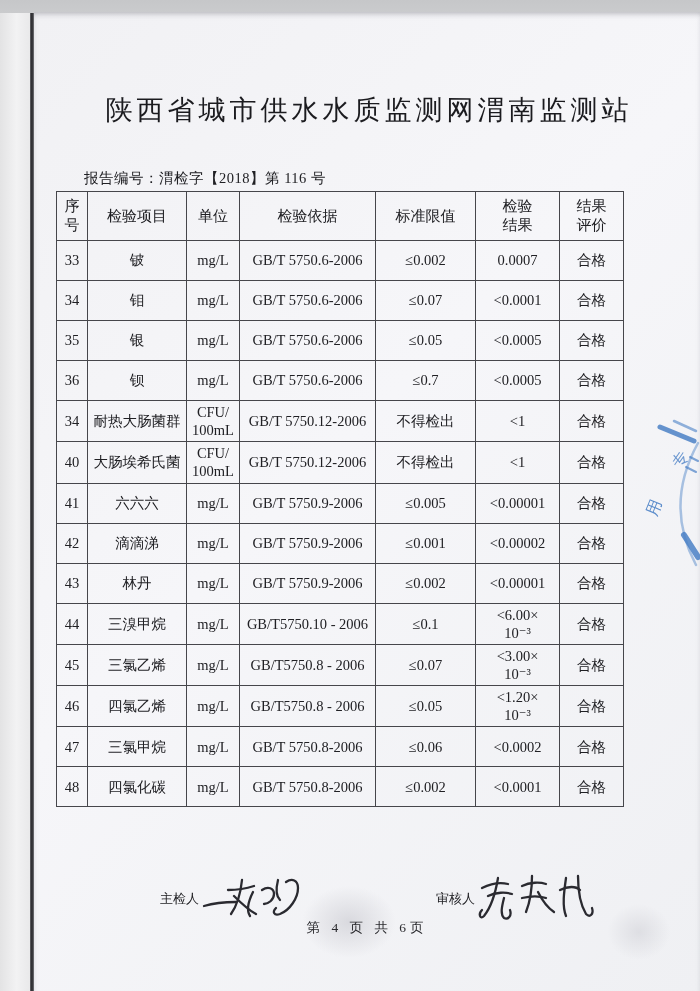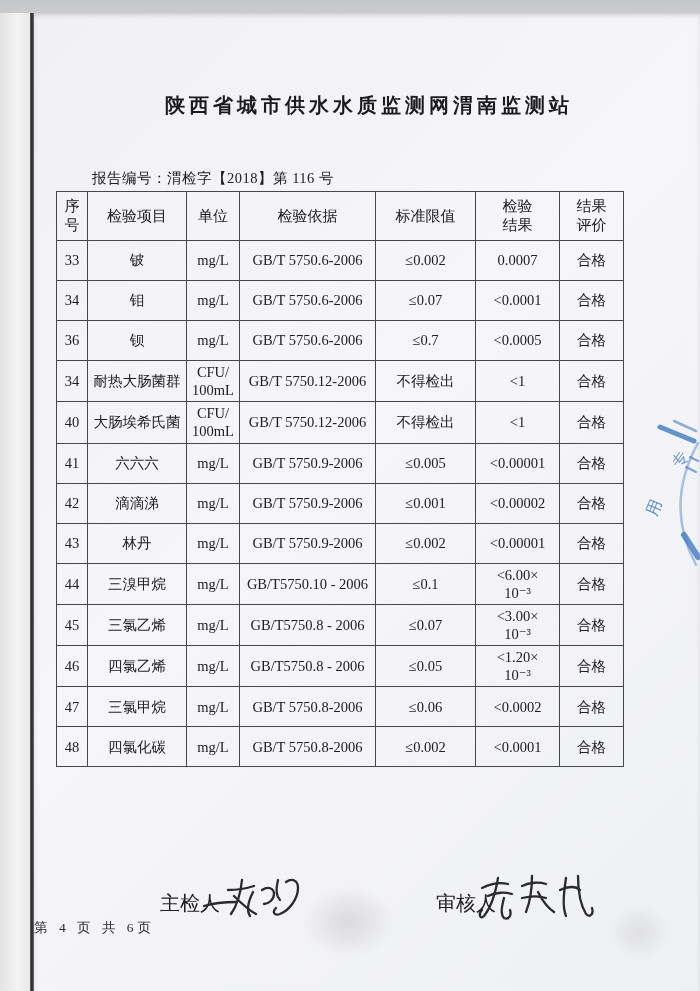--- a/index.html
+++ b/index.html
@@ -24,57 +24,57 @@
     box-shadow:inset 0 4px 6px -3px rgba(110,110,118,.55);
   }
   .smudge{position:absolute;pointer-events:none;}
   .smudge.s1{left:250px;top:860px;width:130px;height:100px;
     background:radial-gradient(closest-side,rgba(196,196,203,.55),rgba(196,196,203,0) 72%);}
   .smudge.s2{left:560px;top:880px;width:90px;height:80px;
     background:radial-gradient(closest-side,rgba(200,200,207,.45),rgba(200,200,207,0) 70%);}
 
   .station-title{
     position:absolute;top:80px;left:0;width:100%;text-align:center;
-    font-size:20px;font-weight:bold;letter-spacing:4px;text-indent:4px;color:#1b1b1f;
+    font-size:27px;font-weight:normal;letter-spacing:4px;text-indent:4px;color:#1b1b1f;
     white-space:nowrap;
   }
   .report-title{
     position:absolute;top:118px;left:0;width:100%;text-align:center;
     font-size:28px;font-weight:bold;letter-spacing:22px;text-indent:22px;color:#1b1b1f;
     white-space:nowrap;
   }
   .report-no{
     position:absolute;top:157px;left:50px;font-size:14.5px;color:#202024;
-    letter-spacing:.5px;white-space:nowrap;margin-left:8px;
+    letter-spacing:.5px;white-space:nowrap;
   }
 
   .table-wrap{position:absolute;left:22px;top:179px;}
   table.results{
     border-collapse:collapse;table-layout:fixed;width:567px;
     background:transparent;
   }
   .results th,.results td{
     border:1px solid #46464b;text-align:center;vertical-align:middle;
     white-space:pre-line;padding:2px 1px;line-height:1.25;
     color:#202024;font-family:"Liberation Serif","DejaVu Serif",serif;
   }
   .results th{font-weight:normal;font-size:15px;height:44px;}
   .results td{font-size:14.5px;height:35px;}
   col.c-no{width:31px} col.c-item{width:99px} col.c-unit{width:53px}
   col.c-basis{width:136px} col.c-limit{width:100px} col.c-result{width:84px}
   col.c-verdict{width:64px}
 
-  .sig-row{position:absolute;top:878px;left:0;width:100%;height:45px;font-size:20px;color:#202024;}
+  .sig-row{position:absolute;top:878px;left:0;width:100%;height:45px;font-size:13px;color:#202024;}
   .sig-block{position:absolute;white-space:nowrap;}
   .sig-block.left{left:126px;}
   .sig-block.right{left:402px;}
   .sig-label{position:relative;top:0;}
   .sig-svg{position:absolute;left:38px;top:-24px;}
   .page-no{
-    position:absolute;top:907px;left:0;width:100%;text-align:left;
+    position:absolute;top:907px;left:0;width:100%;text-align:center;
     font-size:13.5px;letter-spacing:4px;color:#2a2a2e;white-space:nowrap;
   }
   .stamp{position:absolute;left:596px;top:405px;width:70px;height:170px;overflow:hidden;}
 </style>
 </head>
 <body>
 
 <div class="prev-page-strip"></div>
 <div class="page-edge-line"></div>
 
@@ -120,20 +120,29 @@
             <td>0.0007</td>
             <td>合格</td>
           </tr>
           <tr>
             <td>34</td>
             <td>钼</td>
             <td>mg/L</td>
             <td>GB/T 5750.6-2006</td>
             <td>≤0.07</td>
             <td>&lt;0.0001</td>
+            <td>合格</td>
+          </tr>
+          <tr>
+            <td>35</td>
+            <td>银</td>
+            <td>mg/L</td>
+            <td>GB/T 5750.6-2006</td>
+            <td>≤0.05</td>
+            <td>&lt;0.0005</td>
             <td>合格</td>
           </tr>
           <tr>
             <td>36</td>
             <td>钡</td>
             <td>mg/L</td>
             <td>GB/T 5750.6-2006</td>
             <td>≤0.7</td>
             <td>&lt;0.0005</td>
             <td>合格</td>

